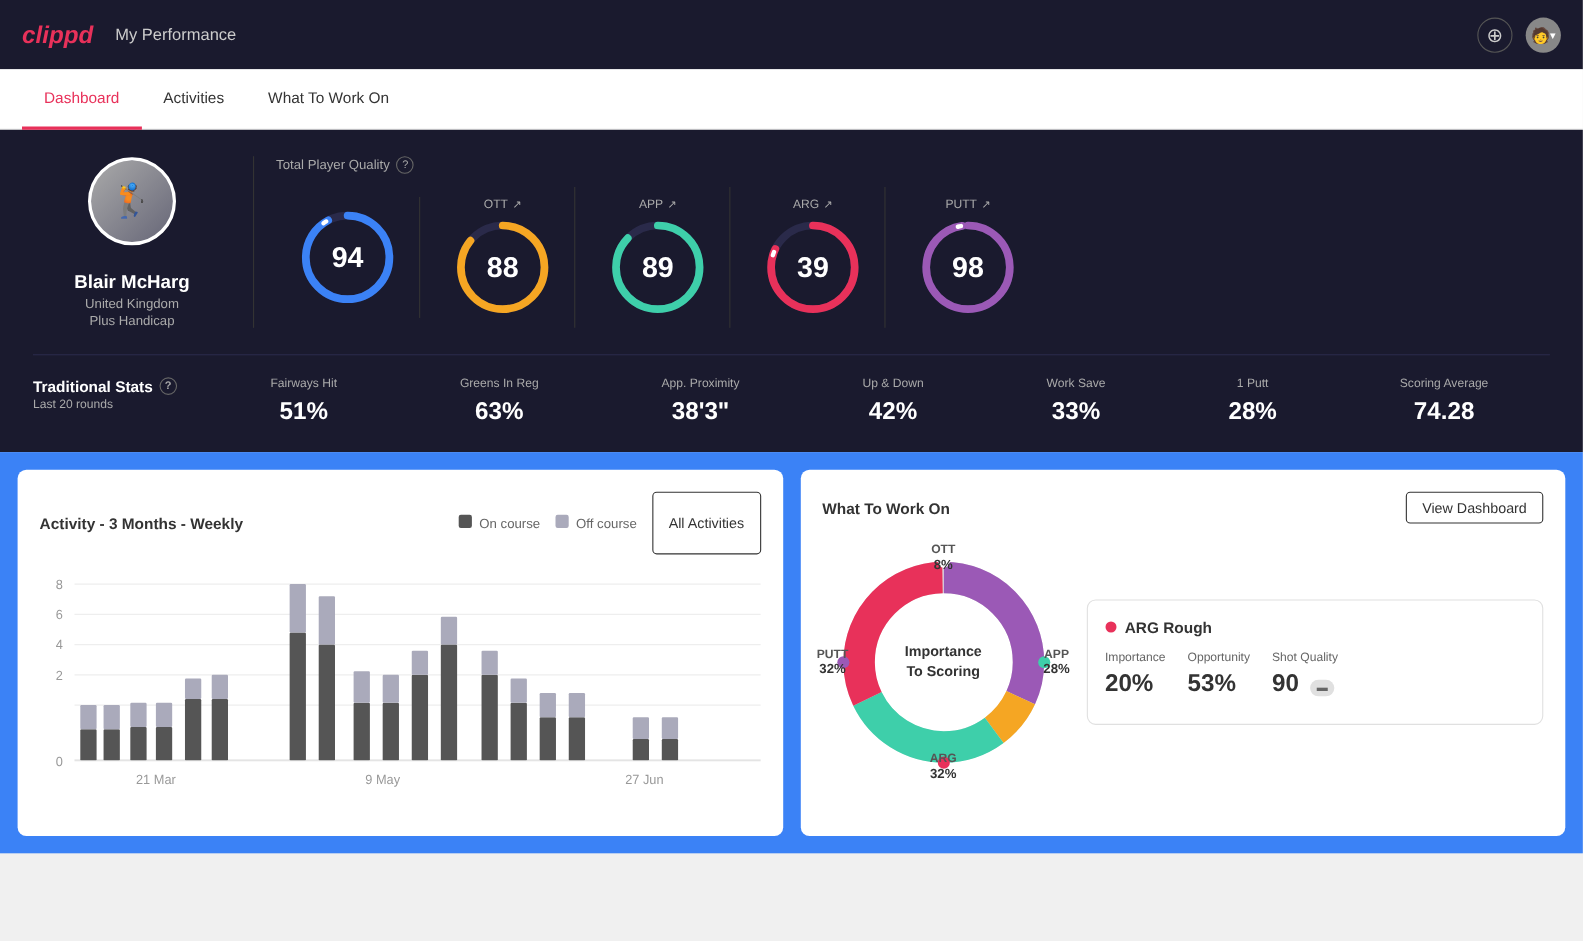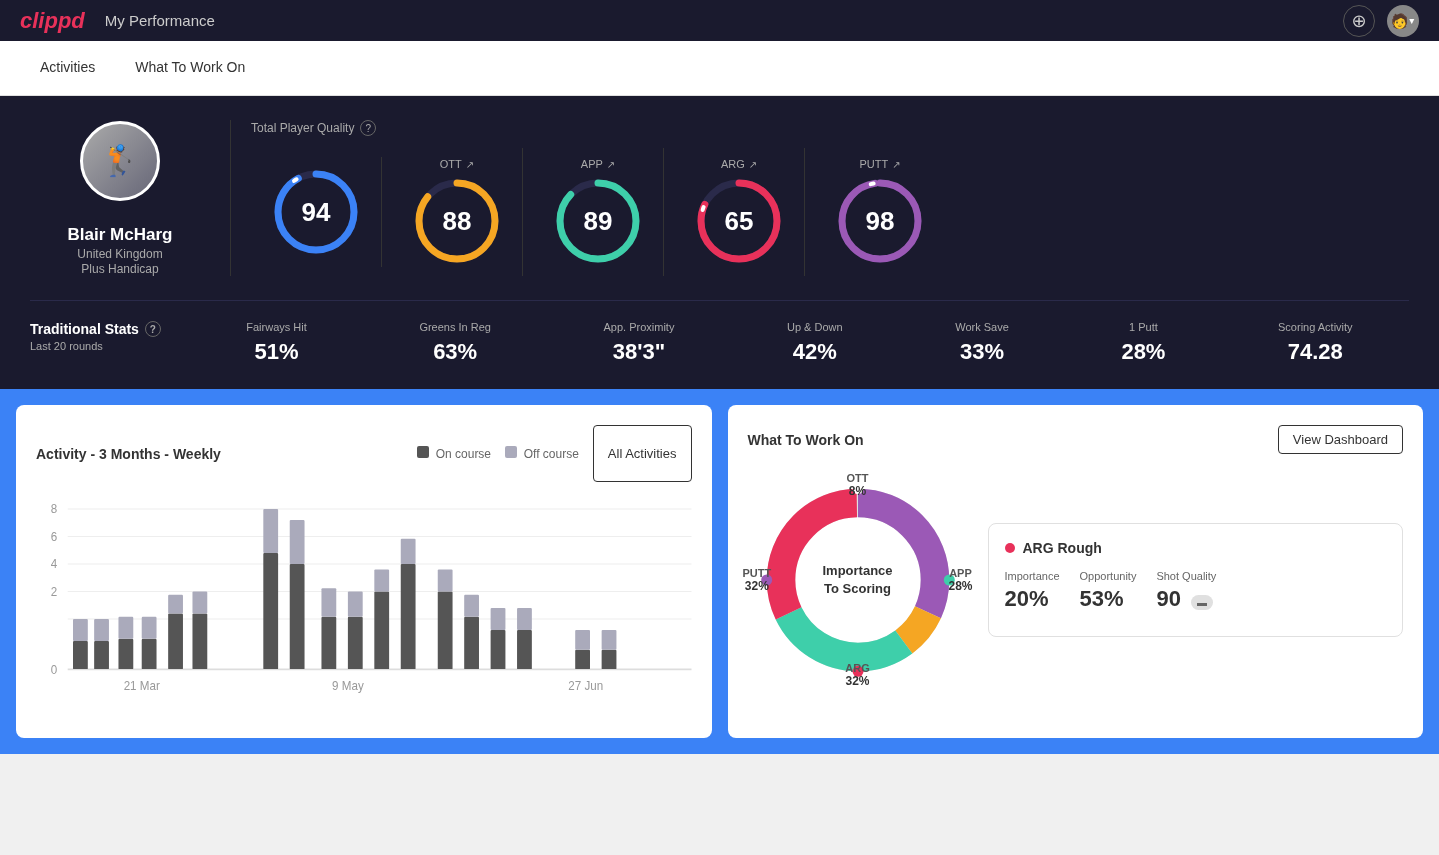--- a/index.html
+++ b/index.html
@@ -4,21 +4,21 @@
   <style>
     * { box-sizing: border-box; margin: 0; padding: 0; }
     body { font-family: -apple-system, BlinkMacSystemFont, 'Segoe UI', sans-serif; background: #f0f0f0; color: #fff; }
 
     
     .header {
       background: #1a1a2e;
       display: flex;
       align-items: center;
       padding: 0 20px;
-      height: 41px;
+      height: 63px;
       justify-content: space-between;
     }
     .logo {
       color: #e8315a;
       font-size: 22px;
       font-weight: 700;
       font-style: italic;
     }
     .header-title { color: #ccc; font-size: 15px; margin-left: 20px; }
     .header-left { display: flex; align-items: center; }
@@ -185,20 +185,21 @@
       <span>⊕</span>
     </div>
     <div class="avatar-circle">
       <span>🧑</span>
       <span style="font-size:10px;">▾</span>
     </div>
   </div>
 </div>
 
 <div class="tabs">
+  <div class="tab active">Dashboard</div>
   <div class="tab">Activities</div>
   <div class="tab">What To Work On</div>
 </div>
 
 <div class="stats-banner">
   <div class="stats-top">
 
     <div class="player-info">
       <div class="player-avatar">🏌️</div>
       <div class="player-name">Blair McHarg</div>
@@ -258,21 +259,21 @@
           <div class="ring-label-top">
             <span>ARG</span>
             <span style="font-size:10px;">↗</span>
           </div>
           <div class="ring-container">
             <svg viewBox="0 0 90 90" width="90" height="90">
               <circle cx="45" cy="45" r="38" fill="none" stroke="#2a2a4a" stroke-width="7"></circle>
               <circle cx="45" cy="45" r="38" fill="none" stroke="#e8315a" stroke-width="7" stroke-dasharray="196 239" stroke-dashoffset="0" stroke-linecap="round" transform="rotate(-90 45 45)"></circle>
               <circle cx="45" cy="45" r="38" fill="none" stroke="#fff" stroke-width="4" stroke-dasharray="3 237" stroke-dashoffset="-190" stroke-linecap="round" transform="rotate(-90 45 45)"></circle>
             </svg>
-            <div class="ring-number">65</div>
+            <div class="ring-number">39</div>
           </div>
         </div>
 
         <div class="score-ring-wrap">
           <div class="ring-label-top">
             <span>PUTT</span>
             <span style="font-size:10px;">↗</span>
           </div>
           <div class="ring-container">
             <svg viewBox="0 0 90 90" width="90" height="90">
@@ -315,21 +316,21 @@
       </div>
       <div class="trad-stat-item">
         <div class="trad-stat-name">Work Save</div>
         <div class="trad-stat-value">33%</div>
       </div>
       <div class="trad-stat-item">
         <div class="trad-stat-name">1 Putt</div>
         <div class="trad-stat-value">28%</div>
       </div>
       <div class="trad-stat-item">
-        <div class="trad-stat-name">Scoring Activity</div>
+        <div class="trad-stat-name">Scoring Average</div>
         <div class="trad-stat-value">74.28</div>
       </div>
     </div>
   </div>
 </div>
 
 <div class="bottom-row">
 
   <div class="card">
     <div class="chart-header">

